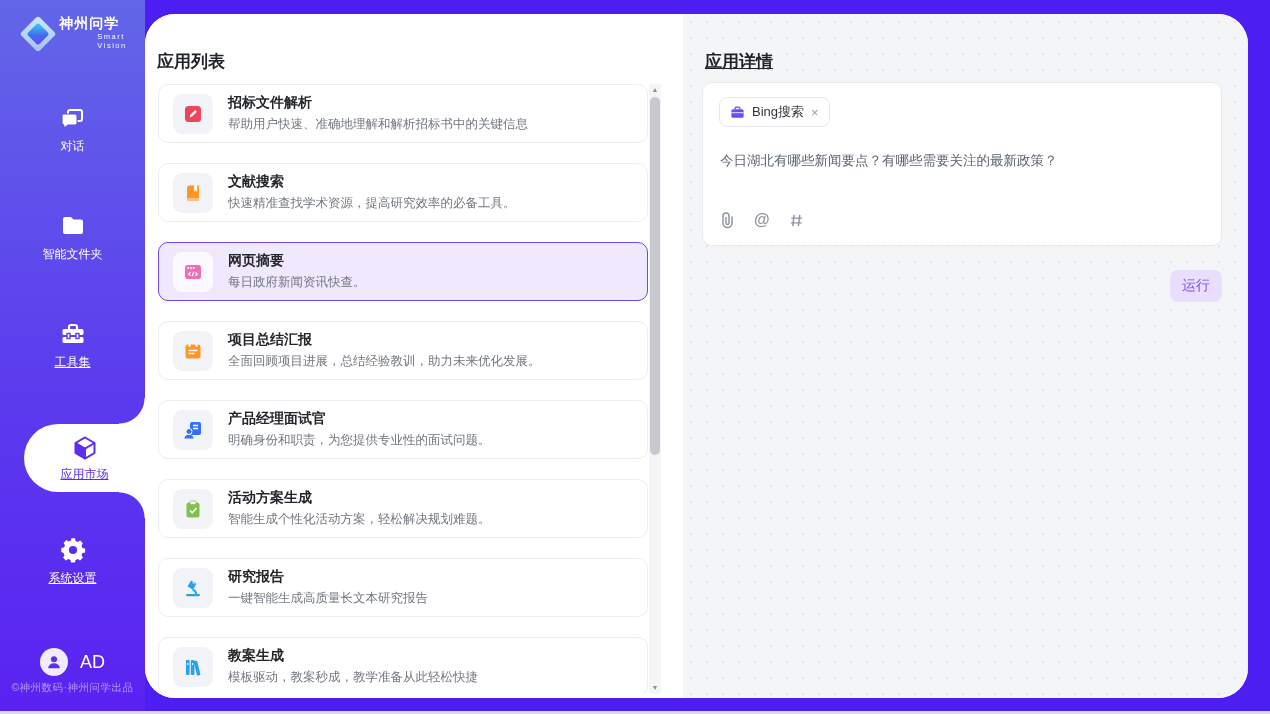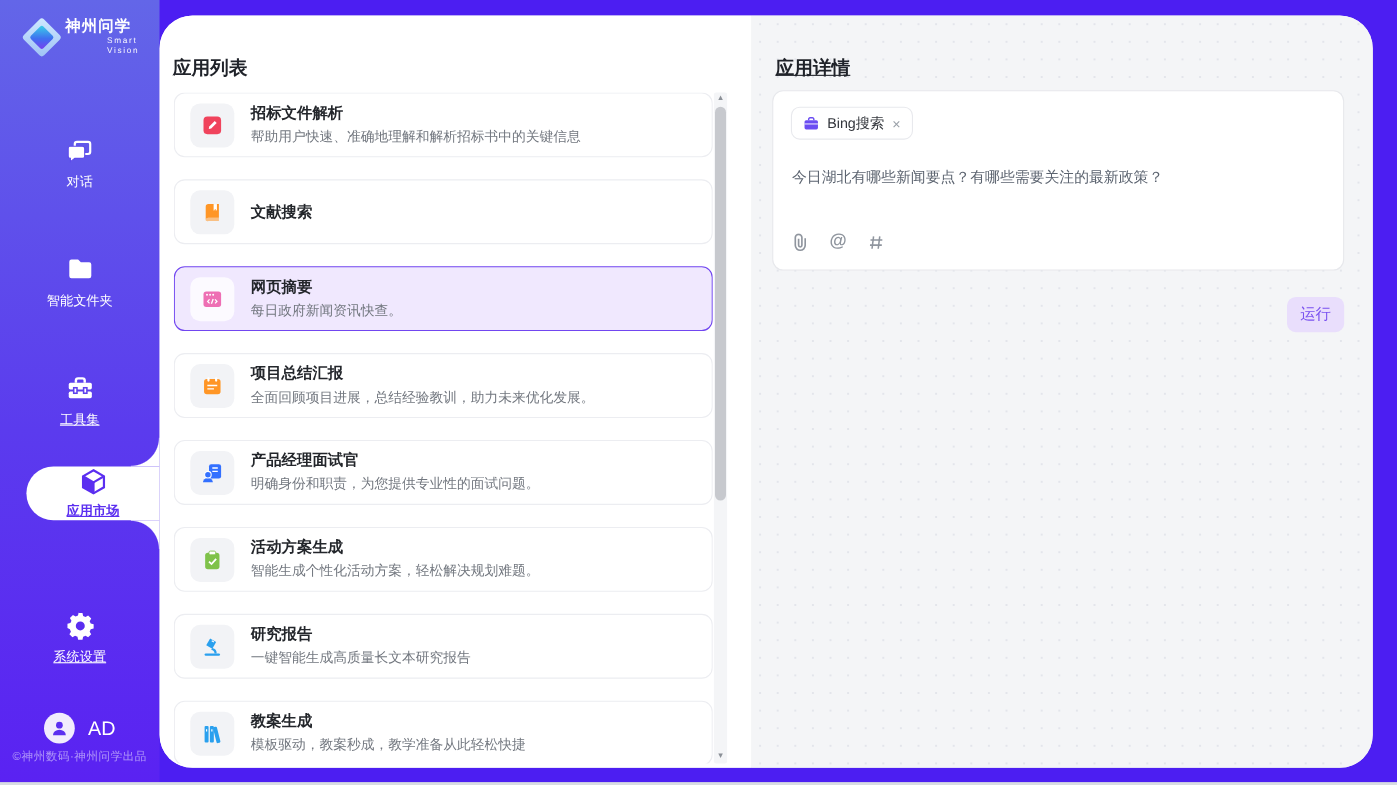--- a/index.html
+++ b/index.html
@@ -28,34 +28,33 @@
     position:absolute; left:10px; top:10px; width:16px; height:16px;
     transform:rotate(45deg); background:linear-gradient(135deg,#39d3e8 0%,#3f6ff0 55%,#7b3df0 100%);
     border-radius:2px;
   }
   .logo-text { color:#fff; line-height:1.1; }
   .logo-title { font-size:14px; font-weight:bold; letter-spacing:1px; }
   .logo-sub { font-size:7.5px; letter-spacing:1.5px; margin-top:2px; opacity:.95;margin-left:38px; }
 
   .nav-item {
     position:absolute; left:0; width:145px; height:70px;
-    display:flex; flex-direction:column; align-items:center; justify-content:flex-end;
+    display:flex; flex-direction:column; align-items:center; justify-content:flex-start;
     gap:6px; color:#fff; cursor:pointer;
   }
   .nav-label { font-size:12px; color:#fff; }
   .nav-label.u { text-decoration:underline; }
   .nav-icon { width:28px; height:28px; display:block; }
 
   
   .active-bubble {
-    position:absolute; left:24px; right:0; top:424px; height:49px;
+    position:absolute; left:24px; right:0; top:424px; height:68px;
     background:#fff; border-radius:34px 0 0 34px;
     display:flex; flex-direction:column; align-items:center; justify-content:center; gap:4px;
     cursor:pointer;
-    font-weight:bold;
   }
   .active-bubble::before {
     content:""; position:absolute; right:0; top:-26px; width:26px; height:26px;
     background:radial-gradient(circle 26px at 0 0, transparent 25px, #fff 26px);
   }
   .active-bubble::after {
     content:""; position:absolute; right:0; bottom:-26px; width:26px; height:26px;
     background:radial-gradient(circle 26px at 0 100%, transparent 25px, #fff 26px);
   }
   .active-bubble .nav-label { color:#5b2ff0; text-decoration:underline; }
@@ -219,20 +218,21 @@
             <g fill="#ff9626">
               <path d="M5 6 a2.5 2.5 0 0 1 2.5 -2.5 H17 V16 H7.5 A2.5 2.5 0 0 0 5 18.5 Z"></path>
               <path d="M5 18.5 A2.5 2.5 0 0 1 7.5 16 H17 v3 H7.5 A2.5 2.5 0 0 1 5 18.5 Z" opacity=".55"></path>
             </g>
             <rect x="12.2" y="3.5" width="3" height="6" fill="#fff"></rect>
             <path d="M12.2 9.5 h3 l-1.5 -1.6 z" fill="#ff9626"></path>
           </svg>
         </div>
         <div>
           <div class="app-title">文献搜索</div>
+          <div class="app-desc">快速精准查找学术资源，提高研究效率的必备工具。</div>
         </div>
       </div>
 
       <div class="app-card selected">
         <div class="app-tile">
           <svg width="22" height="22" viewBox="0 0 22 22">
             <g fill="#ee6fb4">
               <rect x="3" y="4" width="16" height="14" rx="2.5"></rect>
             </g>
             <circle cx="6.2" cy="7" r=".9" fill="#fff"></circle>

